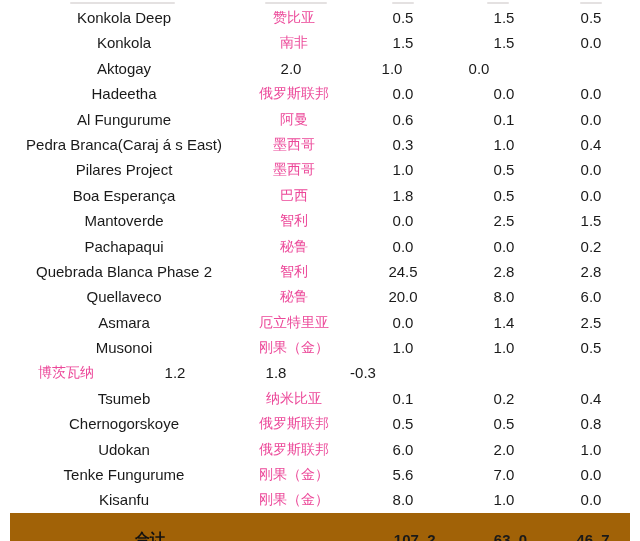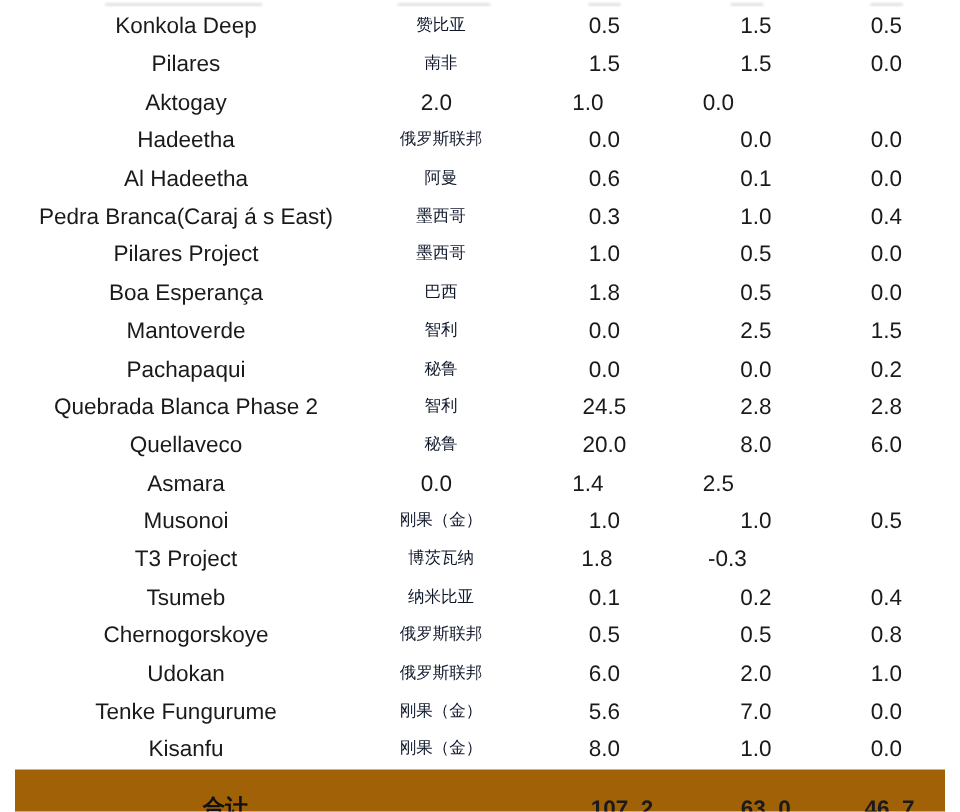--- a/index.html
+++ b/index.html
@@ -52,22 +52,22 @@
     white-space: nowrap;
     overflow: hidden;
   }
   .c-name    { width: 228px; }
   .c-country { width: 112px; }
   .c-v1      { width: 106px; }
   .c-v2      { width: 96px;  }
   .c-v3      { width: 78px;  }
   .cjk {
     font-family: "Liberation Serif", serif;
-    font-size: 11px;
-    color: #0f172a;
+    font-size: 14px;
+    color: #ec4899;
   }
   .total-row {
     height: 39px;
     background: #a16207;
     font-weight: bold;
     padding-left: 32px;
   }
   .total-row .cell { line-height: 25px; }
   .total-row .cjk  { font-weight: bold; font-size: 15px; color: #111; }
 </style>
@@ -86,41 +86,41 @@
 
   <div id="table-body">
       <div class="row">
         <div class="cell c-name">Konkola Deep</div>
         <div class="cell c-country cjk">赞比亚</div>
         <div class="cell c-v1">0.5</div>
         <div class="cell c-v2">1.5</div>
         <div class="cell c-v3">0.5</div>
       </div>
       <div class="row">
-        <div class="cell c-name">Pilares</div>
+        <div class="cell c-name">Konkola</div>
         <div class="cell c-country cjk">南非</div>
         <div class="cell c-v1">1.5</div>
         <div class="cell c-v2">1.5</div>
         <div class="cell c-v3">0.0</div>
       </div>
       <div class="row">
         <div class="cell c-name">Aktogay</div>
         <div class="cell c-v1">2.0</div>
         <div class="cell c-v2">1.0</div>
         <div class="cell c-v3">0.0</div>
       </div>
       <div class="row">
         <div class="cell c-name">Hadeetha</div>
         <div class="cell c-country cjk">俄罗斯联邦</div>
         <div class="cell c-v1">0.0</div>
         <div class="cell c-v2">0.0</div>
         <div class="cell c-v3">0.0</div>
       </div>
       <div class="row">
-        <div class="cell c-name">Al Hadeetha</div>
+        <div class="cell c-name">Al Fungurume</div>
         <div class="cell c-country cjk">阿曼</div>
         <div class="cell c-v1">0.6</div>
         <div class="cell c-v2">0.1</div>
         <div class="cell c-v3">0.0</div>
       </div>
       <div class="row">
         <div class="cell c-name">Pedra Branca(Caraj á s East)</div>
         <div class="cell c-country cjk">墨西哥</div>
         <div class="cell c-v1">0.3</div>
         <div class="cell c-v2">1.0</div>
@@ -163,34 +163,35 @@
       </div>
       <div class="row">
         <div class="cell c-name">Quellaveco</div>
         <div class="cell c-country cjk">秘鲁</div>
         <div class="cell c-v1">20.0</div>
         <div class="cell c-v2">8.0</div>
         <div class="cell c-v3">6.0</div>
       </div>
       <div class="row">
         <div class="cell c-name">Asmara</div>
+        <div class="cell c-country cjk">厄立特里亚</div>
         <div class="cell c-v1">0.0</div>
         <div class="cell c-v2">1.4</div>
         <div class="cell c-v3">2.5</div>
       </div>
       <div class="row">
         <div class="cell c-name">Musonoi</div>
         <div class="cell c-country cjk">刚果（金）</div>
         <div class="cell c-v1">1.0</div>
         <div class="cell c-v2">1.0</div>
         <div class="cell c-v3">0.5</div>
       </div>
       <div class="row">
-        <div class="cell c-name">T3 Project</div>
         <div class="cell c-country cjk">博茨瓦纳</div>
+        <div class="cell c-v1">1.2</div>
         <div class="cell c-v2">1.8</div>
         <div class="cell c-v3">-0.3</div>
       </div>
       <div class="row">
         <div class="cell c-name">Tsumeb</div>
         <div class="cell c-country cjk">纳米比亚</div>
         <div class="cell c-v1">0.1</div>
         <div class="cell c-v2">0.2</div>
         <div class="cell c-v3">0.4</div>
       </div>

